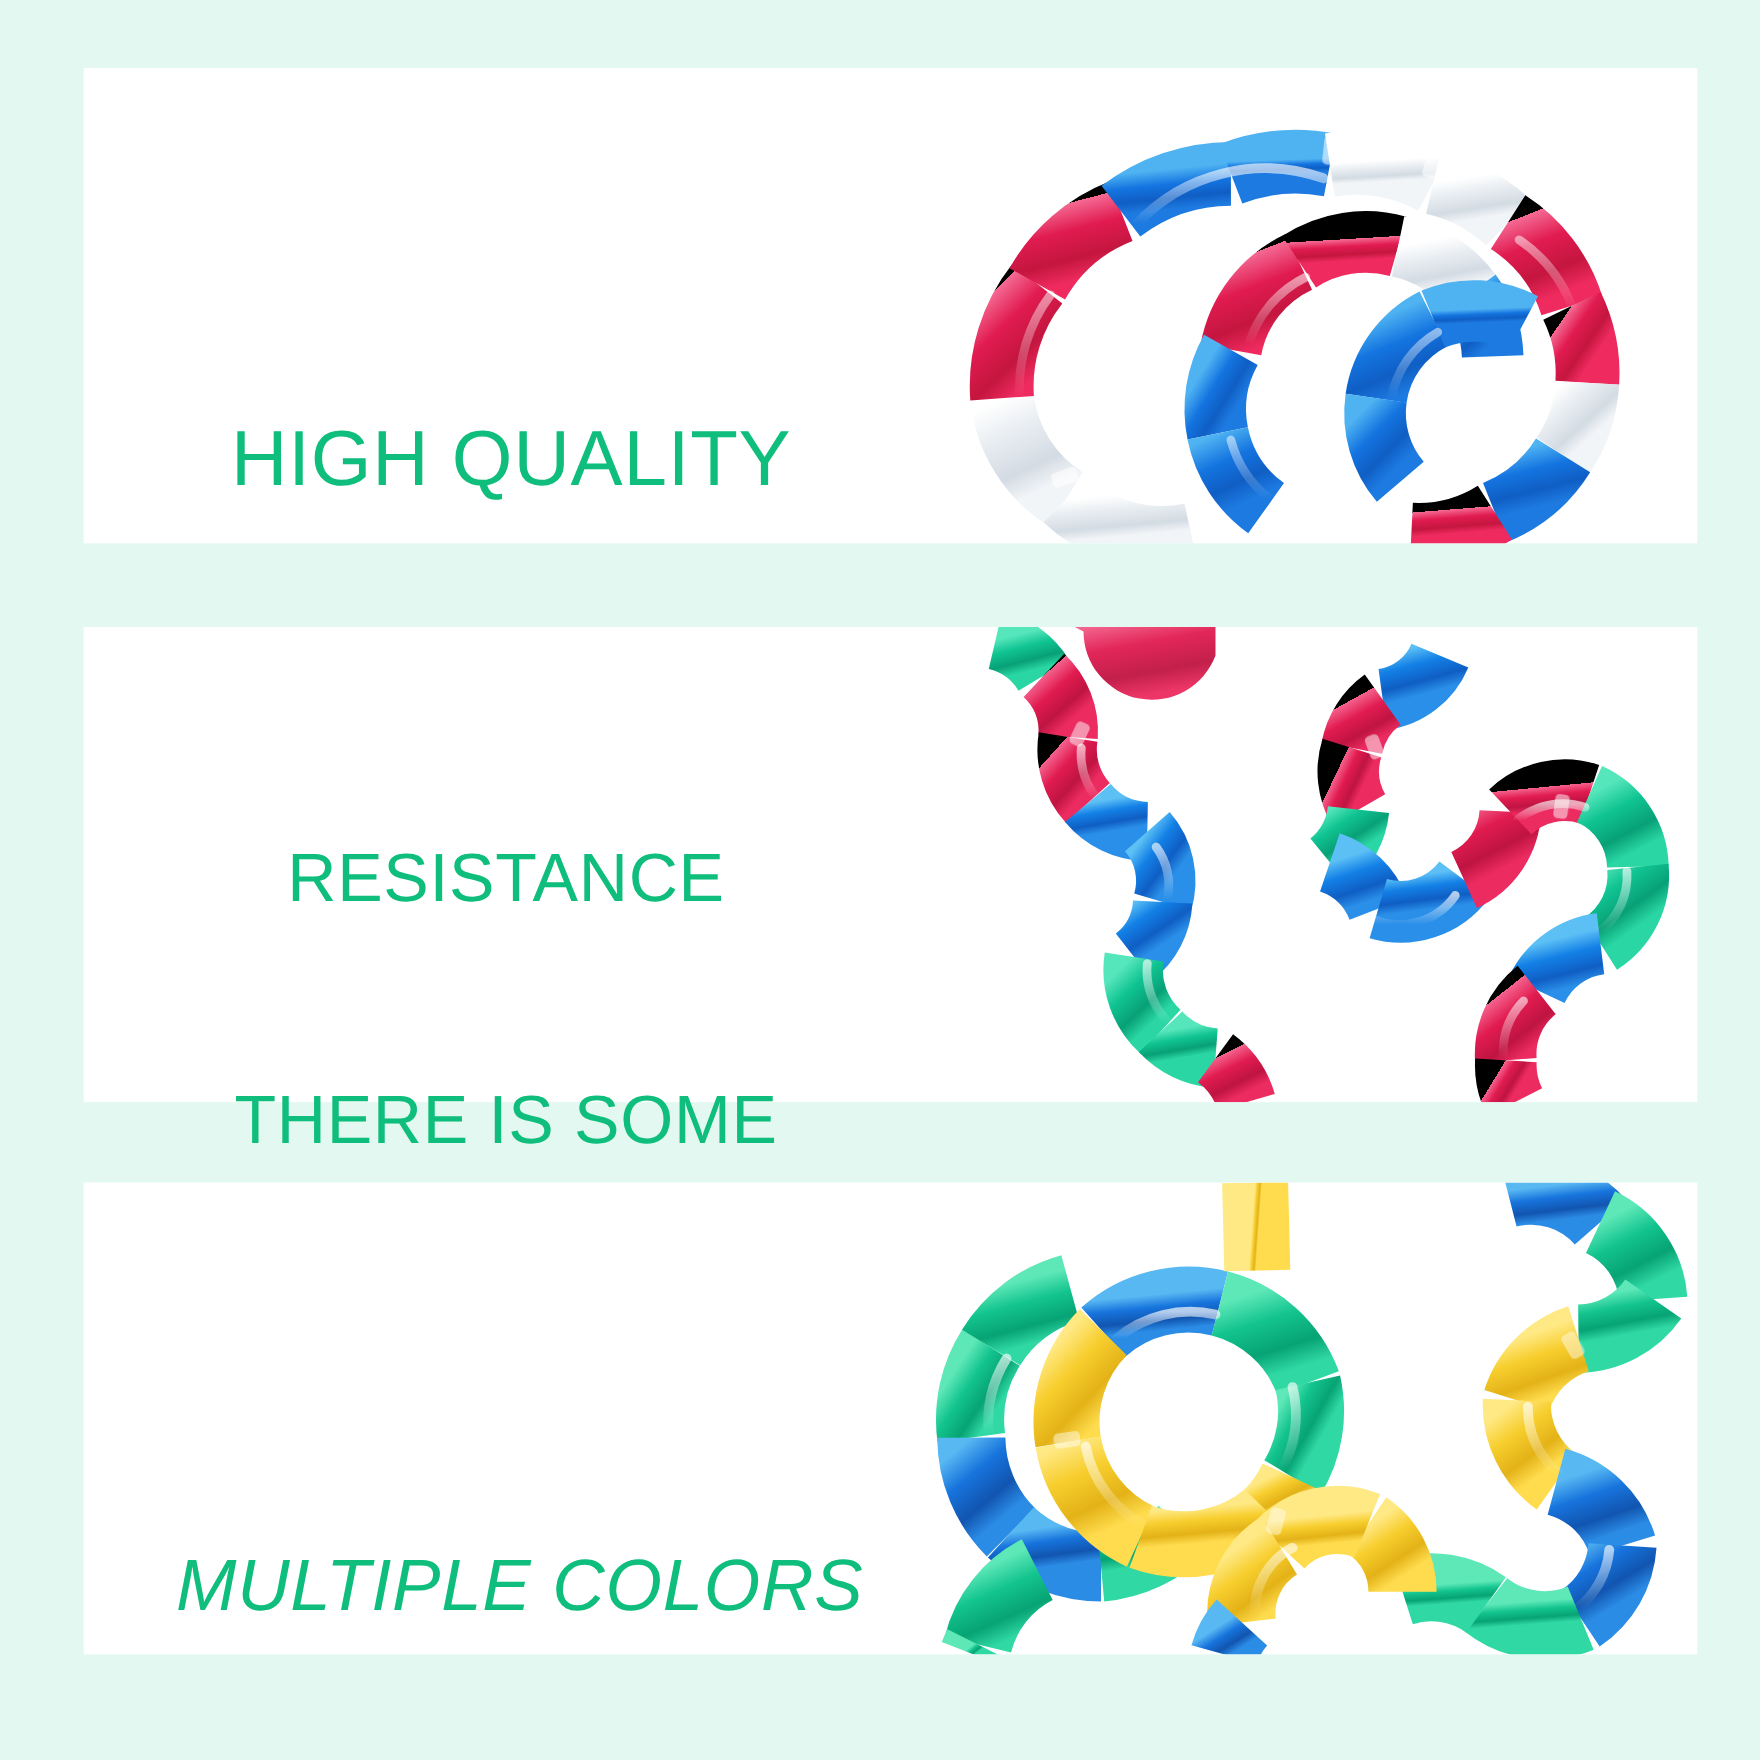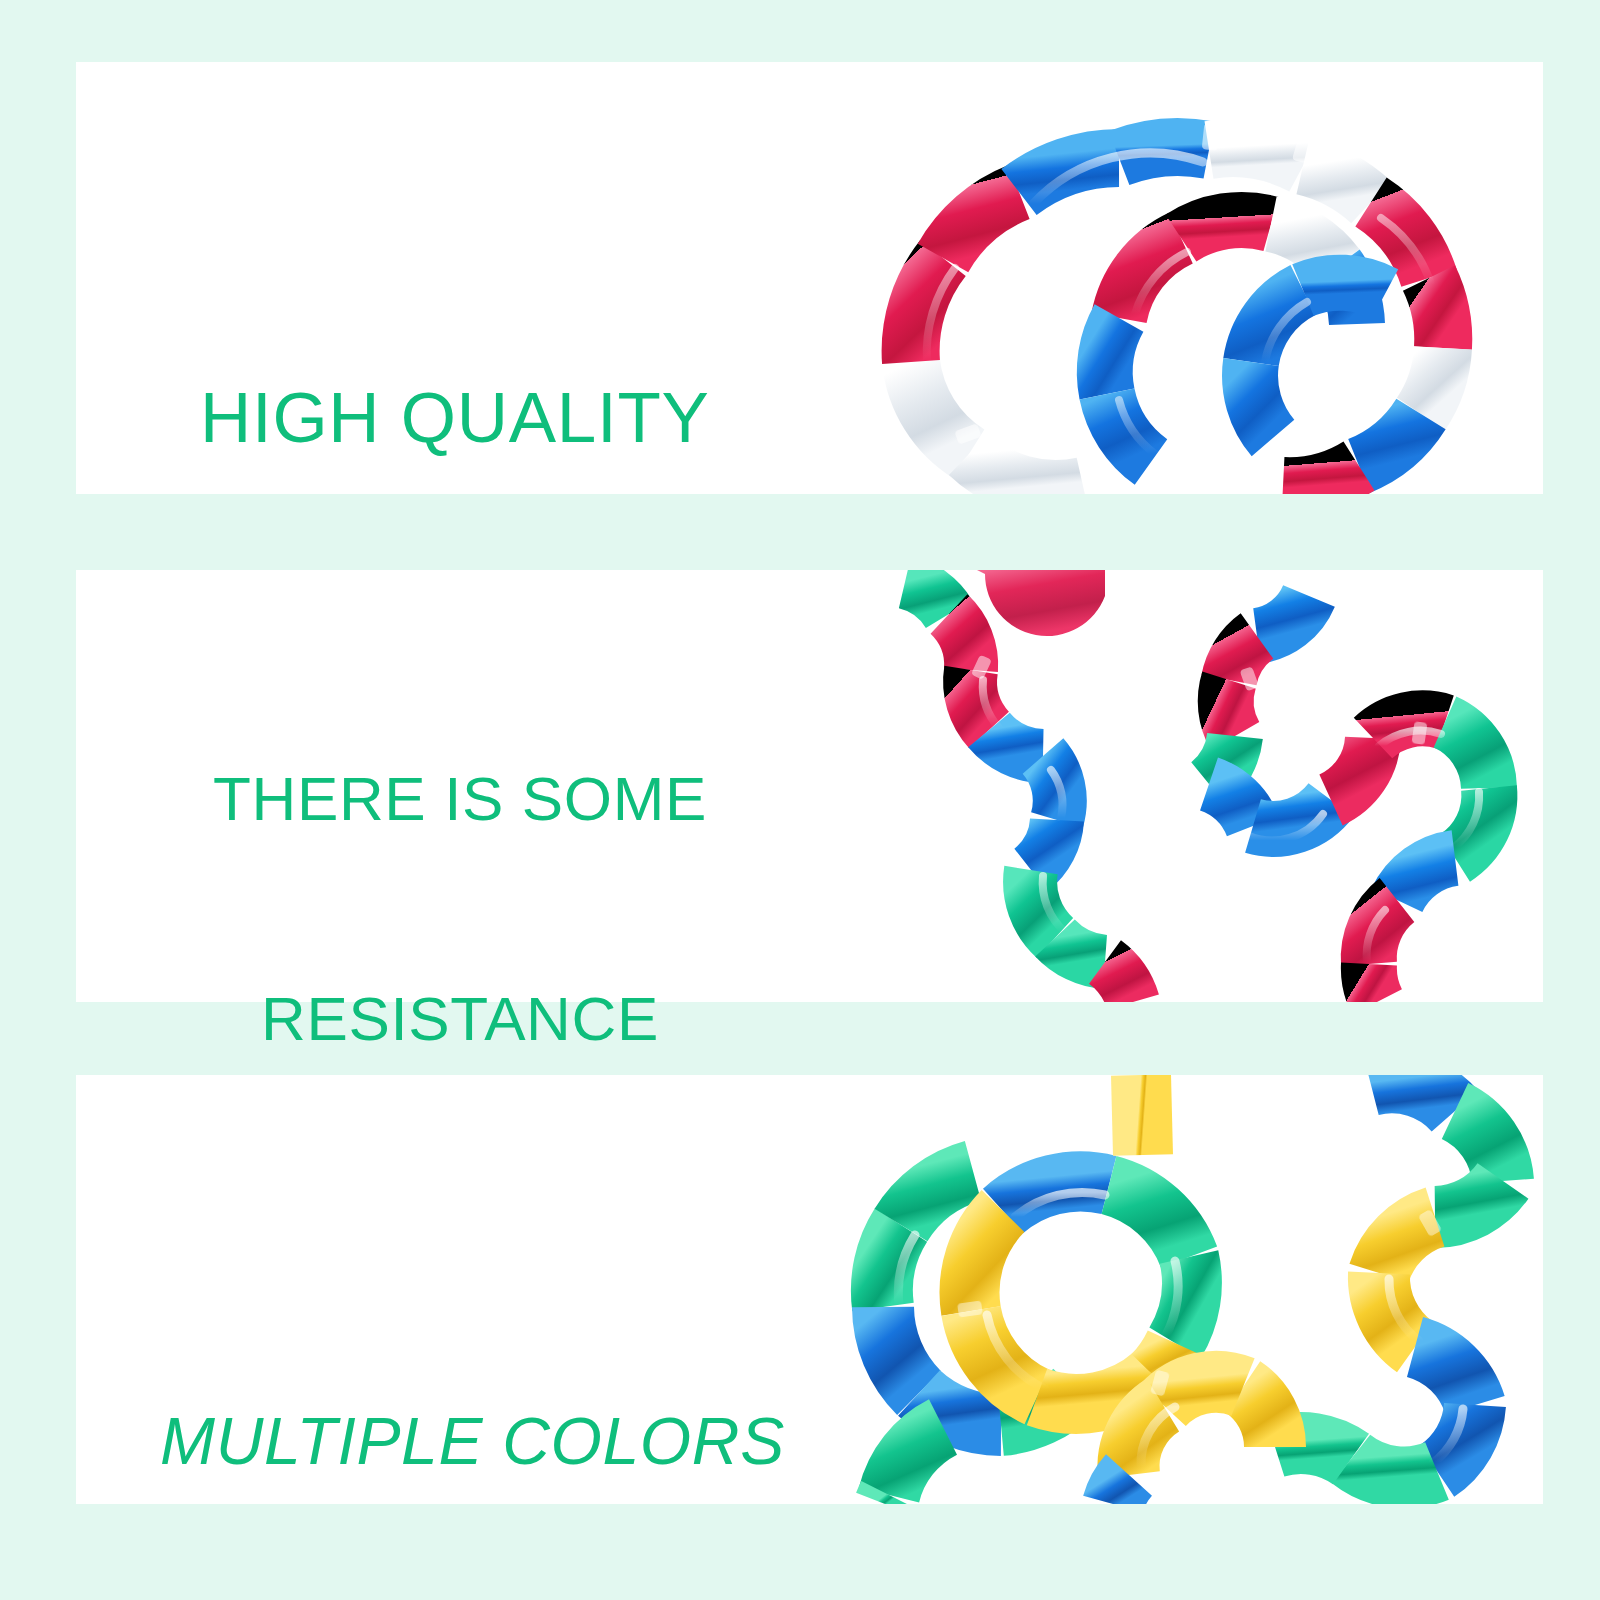--- a/index.html
+++ b/index.html
@@ -30,21 +30,21 @@
   
   .caption{
     position:absolute;
     color:#0fbe7c;
     font-weight:400;
     letter-spacing:0.01em;
     white-space:pre;
     line-height:1.18;
   }
   .cap-1{
-    left:124px; top:146px;
+    left:134px; top:146px;
     font-size:71px;
     text-align:left;
   }
   .cap-2{
     left:60px; top:616px;
     width:800px;
     font-size:62px;
     text-align:center;
   }
   .cap-3{
@@ -155,22 +155,22 @@
           <rect x="444" y="76" width="14" height="24" rx="4" transform="rotate(16 451 88)"></rect>
           <rect x="110" y="360" width="14" height="24" rx="4" transform="rotate(70 117 372)"></rect>
         </g>
       </svg>
     </div>
   </div>
 
   <div class="panel panel-2"></div>
 
   <div class="caption cap-2">
+    <span class="cap-line">RESISTANCE</span>
     <span class="cap-line">THERE IS SOME</span>
-    <span class="cap-line">RESISTANCE</span>
   </div>
 
   <div class="panel panel-2" style="background:transparent;">
     <div class="art art-2">
       <svg viewBox="0 0 690 432" preserveAspectRatio="xMidYMid meet" aria-hidden="true">
         <defs>
           <linearGradient id="g2pink" x1="0" y1="0" x2="0.35" y2="1">
             <stop offset="0%" stop-color="#f4entries"></stop>
             <stop offset="0%" stop-color="#f4628d"></stop>
             <stop offset="35%" stop-color="#e11b50"></stop>

